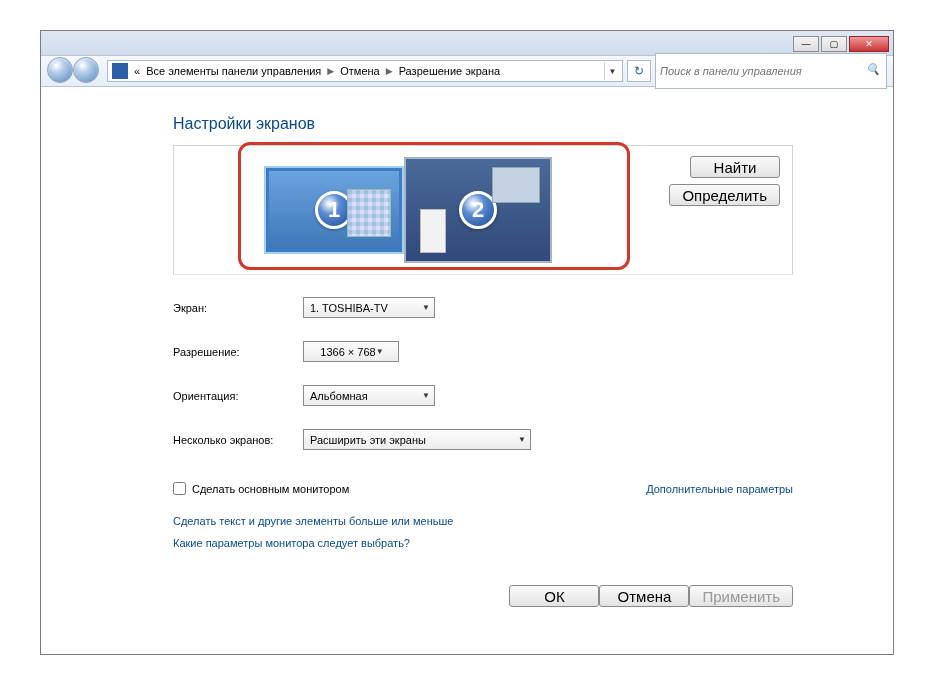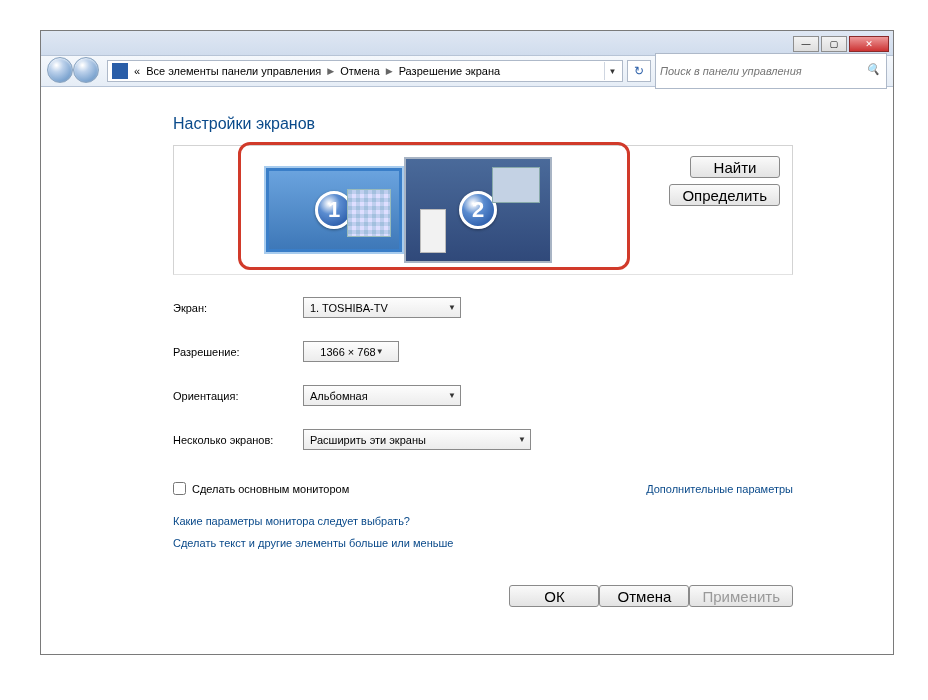--- a/index.html
+++ b/index.html
@@ -212,21 +212,21 @@
 .dd {
   height: 21px;
   border: 1px solid #8a8a8a;
   background: linear-gradient(#fdfdfd,#ececec);
   display: flex; align-items: center; justify-content: space-between;
   padding: 0 4px 0 6px;
   font-size: 11px;
 }
 .dd .arrow { font-size: 8px; color: #333; }
 .dd.small { width: 96px; justify-content: center; }
-.dd.med { width: 158px; text-align: right; }
+.dd.med { width: 132px; text-align: right; }
 .dd.large { width: 228px; align-items: center; }
 .cb-row {
   margin-top: 32px;
   display: flex; align-items: center;
   width: 620px;
 }
 .cb-row input { margin-right: 6px; }
 .cb-row .spacer { flex: 1; }
 .link { color: #0a4a8a; text-decoration: none; cursor: pointer; }
 .links { margin-top: 20px; display: flex; flex-direction: column; gap: 10px; }
@@ -318,22 +318,22 @@
     </div>
 
     <div class="cb-row">
       <input type="checkbox" style="">
       <span>Сделать основным монитором</span>
       <span class="spacer"></span>
       <a class="link">Дополнительные параметры</a>
     </div>
 
     <div class="links">
+      <a class="link">Сделать текст и другие элементы больше или меньше</a>
       <a class="link">Какие параметры монитора следует выбрать?</a>
-      <a class="link">Сделать текст и другие элементы больше или меньше</a>
     </div>
 
     <div class="footer-btns">
       <button class="w7-btn">ОК</button>
       <button class="w7-btn">Отмена</button>
       <button class="w7-btn" disabled="">Применить</button>
     </div>
   </div>
 </div>
 

